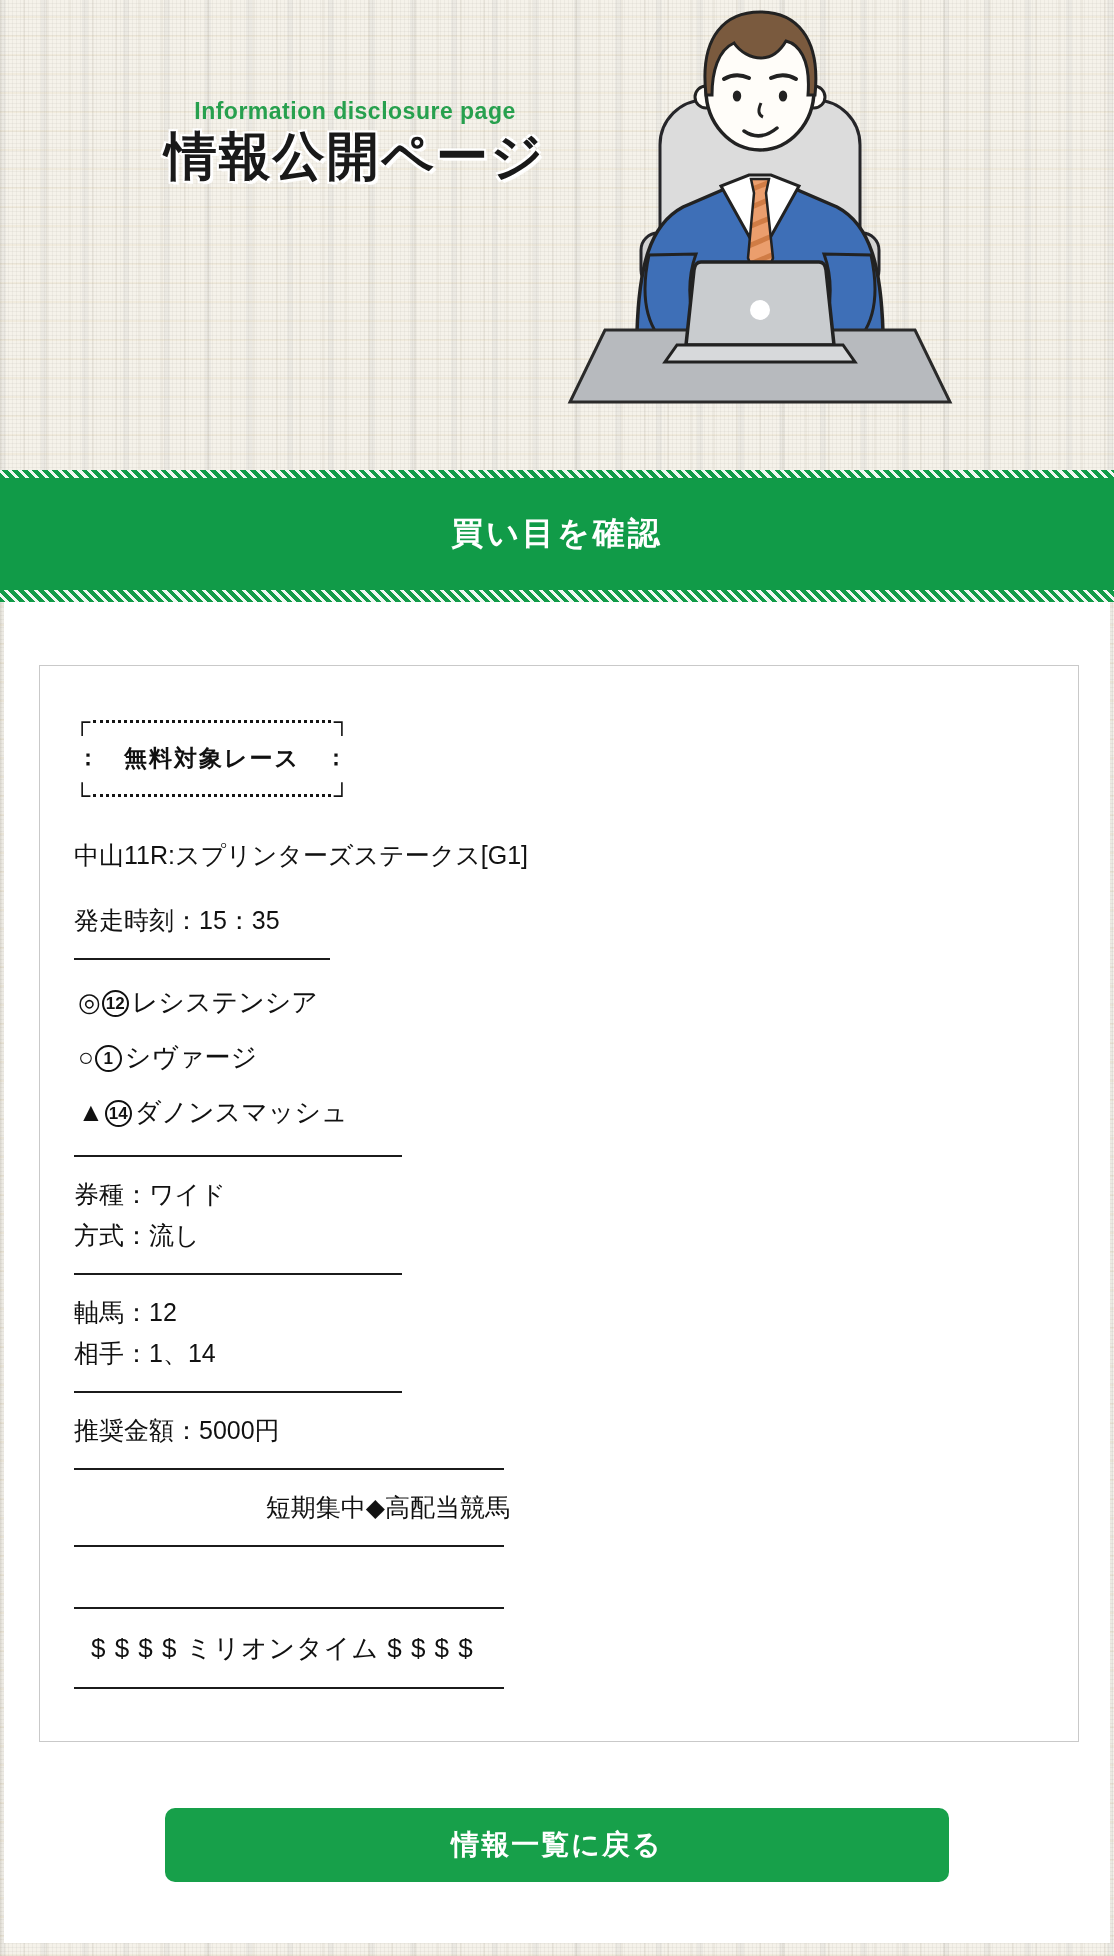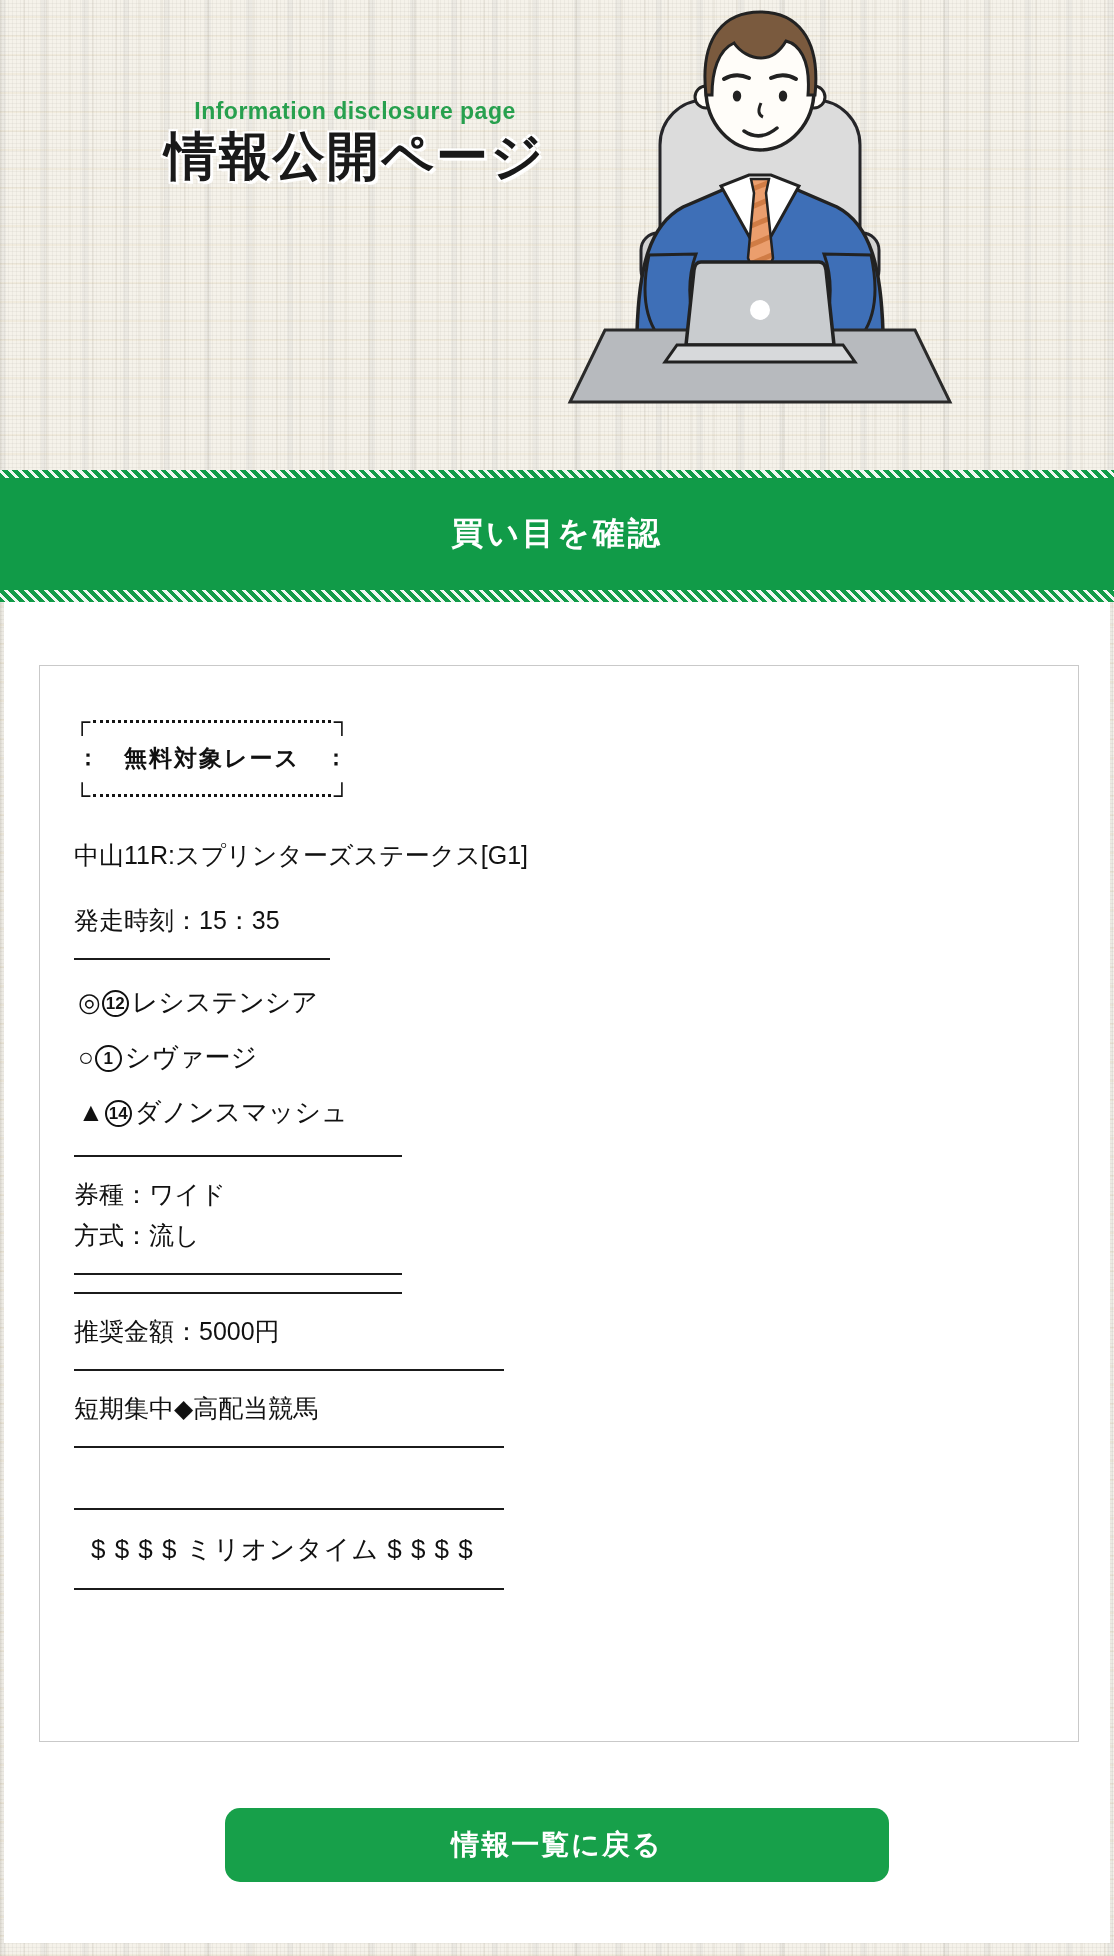--- a/index.html
+++ b/index.html
@@ -54,26 +54,26 @@
   .sep.w-long{width:430px;}
   .horses{margin-top:6px;}
   .horse-line{margin:4px;font-size:26px;line-height:51px;font-weight:500;white-space:nowrap;}
   .horse-line .mark{font-size:26px;}
   .num-circle{
     display:inline-flex;align-items:center;justify-content:center;
     width:27px;height:27px;border:2px solid #111;border-radius:50%;
     font-size:17px;font-weight:700;margin:0 3px 0 1px;vertical-align:2px;box-sizing:border-box;
   }
   .pair{margin-top:6px;}
-  .brand-line{margin:0;width:436px;text-align:left;font-size:25px;line-height:41px;font-weight:500;}
+  .brand-line{margin:0;width:436px;text-align:right;font-size:25px;line-height:41px;font-weight:500;}
   .blank-gap{height:26px;}
   .money-line{margin:17px;font-size:26px;line-height:44px;font-weight:500;letter-spacing:1px;}
   
   .back-button{
-    display:block;margin:66px auto 0;width:664px;height:74px;border:none;border-radius:15px;
+    display:block;margin:66px auto 0;width:784px;height:74px;border:none;border-radius:10px;
     background:var(--button-green,#17a04a);color:#fff;font-size:28px;font-weight:700;letter-spacing:2px;
     font-family:inherit;cursor:pointer;
   }
 </style>
 </head>
 <body>
 
 <div class="header">
   <div class="title-block">
     <div class="tagline">Information disclosure page</div>
@@ -182,20 +182,24 @@
 
     <div class="sep w-mid"></div>
 
     <div class="pair">
       <p class="line">券種：ワイド</p>
       <p class="line">方式：流し</p>
     </div>
 
     <div class="sep w-mid"></div>
 
+    <div class="pair">
+      <p class="line">軸馬：12</p>
+      <p class="line">相手：1、14</p>
+    </div>
 
     <div class="sep w-mid"></div>
 
     <div class="pair">
       <p class="line">推奨金額：5000円</p>
     </div>
 
     <div class="sep w-long"></div>
     <p class="brand-line">短期集中◆高配当競馬</p>
     <div class="sep w-long"></div>

